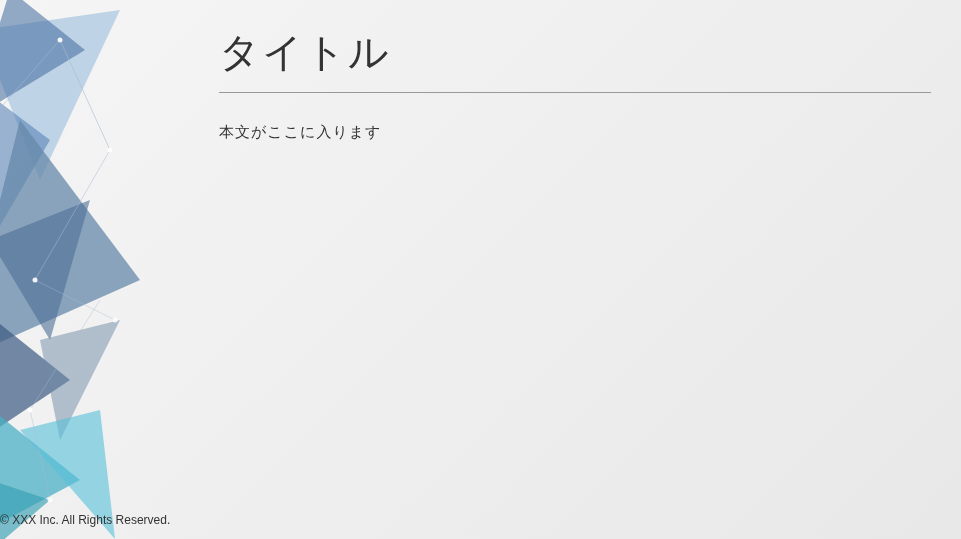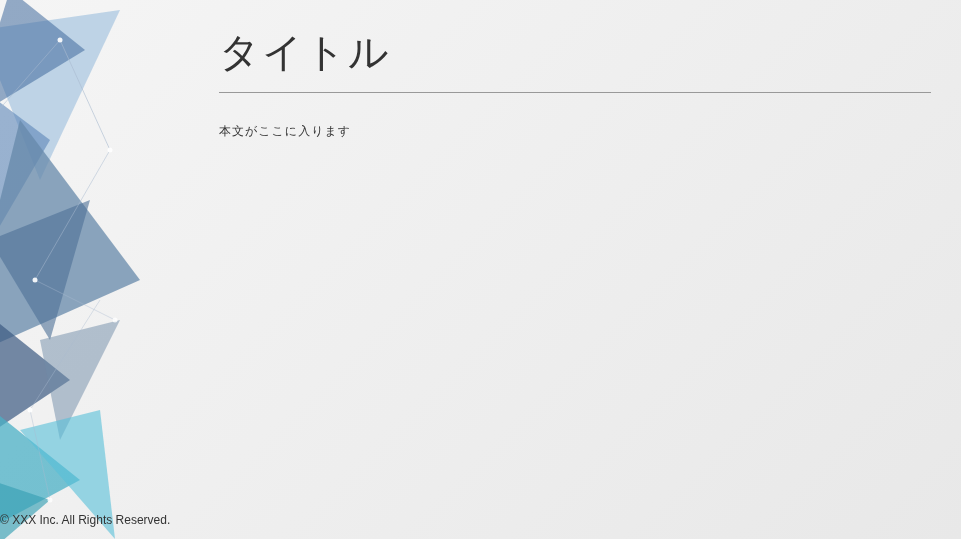--- a/index.html
+++ b/index.html
@@ -37,21 +37,21 @@
       letter-spacing: 2px;
       padding-bottom: 12px;
     }
     .title-divider {
       height: 1px;
       background: #999;
       width: 100%;
       margin-bottom: 30px;
     }
     .body-text {
-      font-size: 12px;
+      font-size: 15px;
       color: #333;
       letter-spacing: 1px;
     }
     .footer {
       position: absolute;
       bottom: 12px;
       left: 0;
       right: 0;
       text-align: left;
       font-size: 12px;

